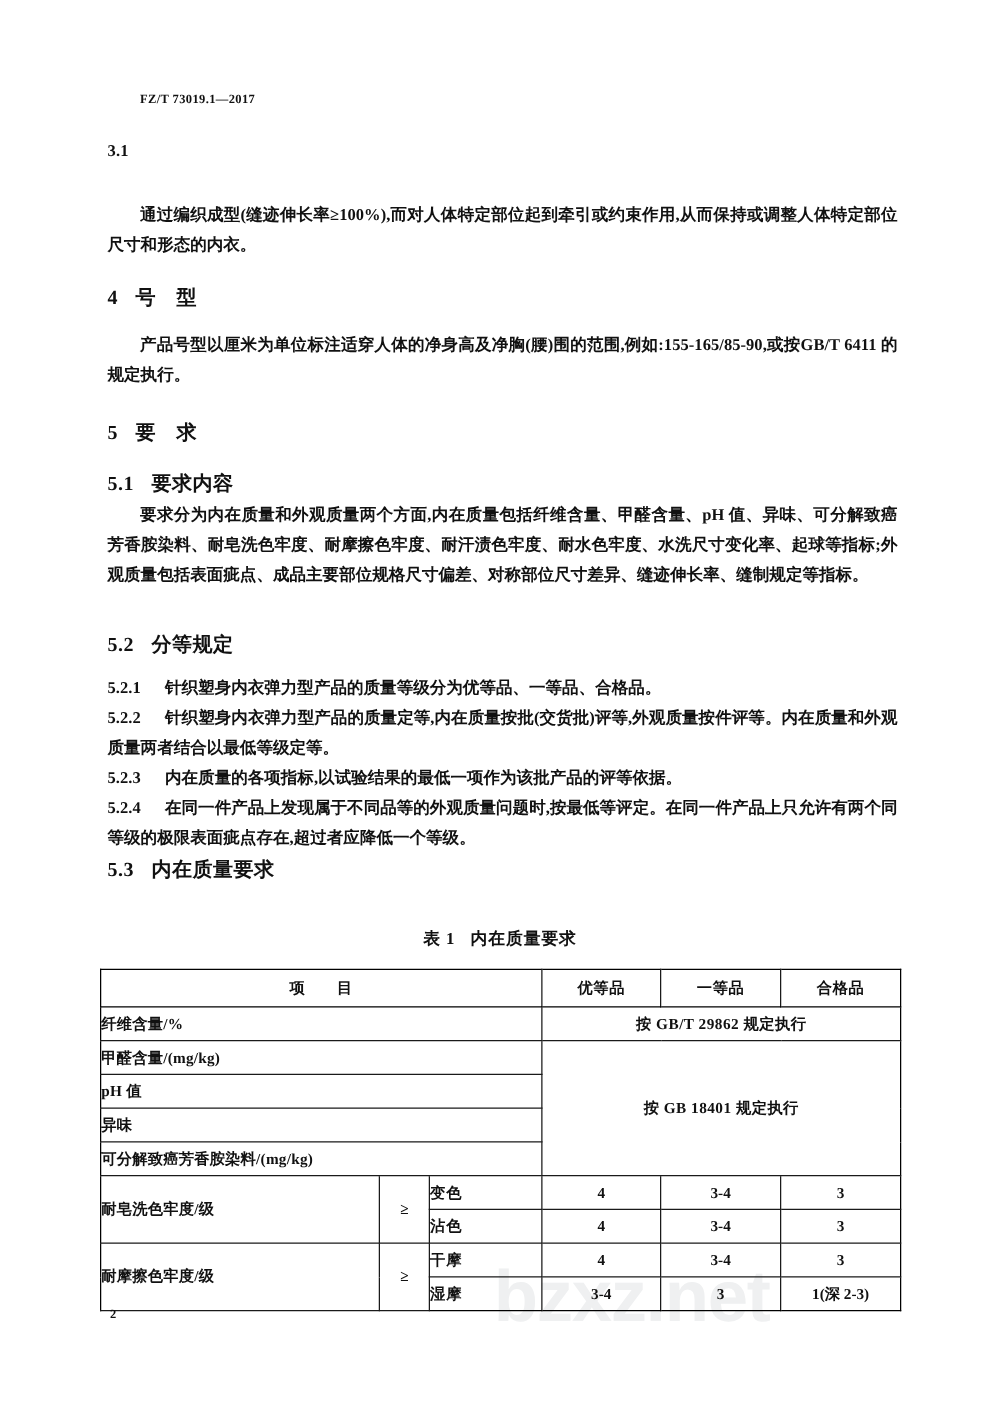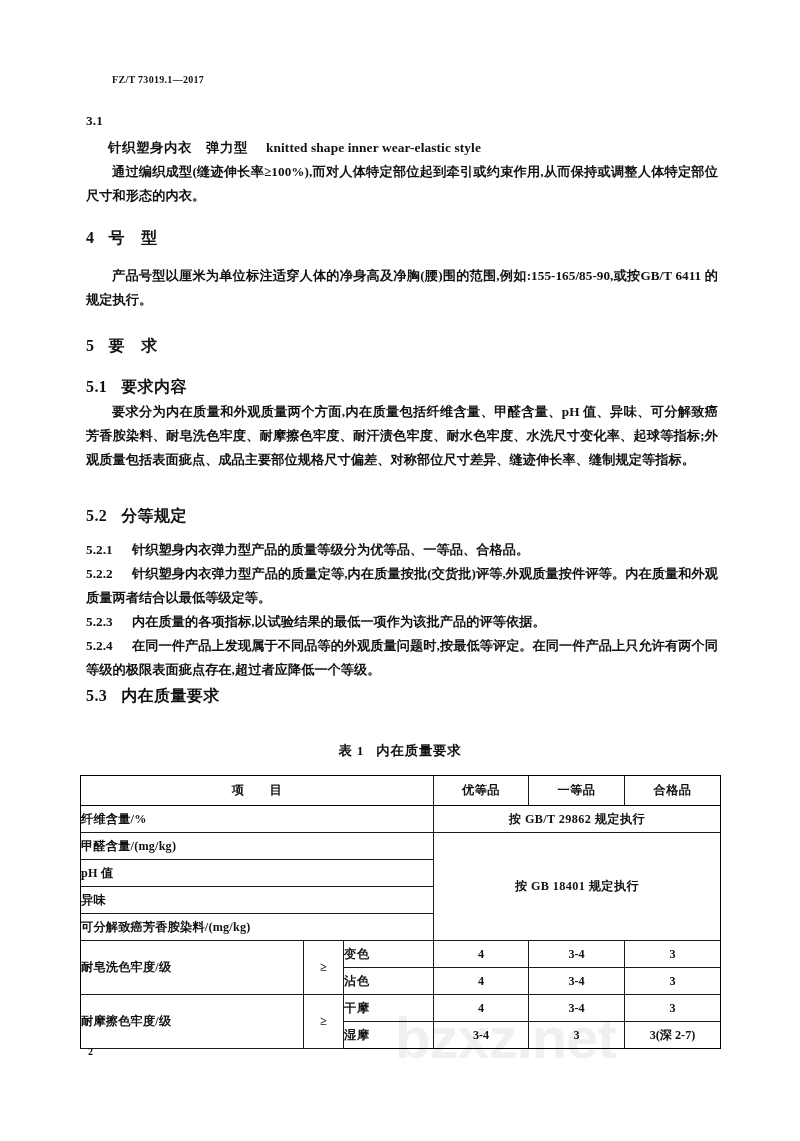--- a/index.html
+++ b/index.html
@@ -174,23 +174,20 @@
 
 <div class="page">
 
   <div class="watermark">bzxz.net</div>
 
   <div class="content">
 
     <div class="running-head">FZ/T 73019.1—2017</div>
 
     <div class="clause-num" style="top:113px;">3.1</div>
-    <div class="term-line" style="top:139px;">
-      <span class="cn">针织塑身内衣　弹力型</span><span class="sep"></span><span class="en">knitted shape inner wear-elastic style</span>
-    </div>
     <div class="para indent" style="top:160px;">通过编织成型(缝迹伸长率≥100%),而对人体特定部位起到牵引或约束作用,从而保持或调整人体特定部位尺寸和形态的内衣。</div>
 
     <div class="heading" style="top:228px;">
       <span class="hnum">4</span><span>号　型</span>
     </div>
     <div class="para indent" style="top:264px;">产品号型以厘米为单位标注适穿人体的净身高及净胸(腰)围的范围,例如:155-165/85-90,或按GB/T 6411 的规定执行。</div>
 
     <div class="heading" style="top:336px;">
       <span class="hnum">5</span><span>要　求</span>
     </div>
@@ -281,21 +278,21 @@
           <td rowspan="2" class="ge">≥</td>
           <td class="sub">干摩</td>
           <td class="ctr">4</td>
           <td class="ctr">3-4</td>
           <td class="ctr outer-r">3</td>
         </tr>
         <tr>
           <td class="sub">湿摩</td>
           <td class="ctr">3-4</td>
           <td class="ctr">3</td>
-          <td class="ctr outer-r">3(深 2-7)</td>
+          <td class="ctr outer-r">1(深 2-3)</td>
         </tr>
       </tbody>
     </table>
 
     <div class="page-no">2</div>
 
   </div>
 </div>
 
 </body></html>

